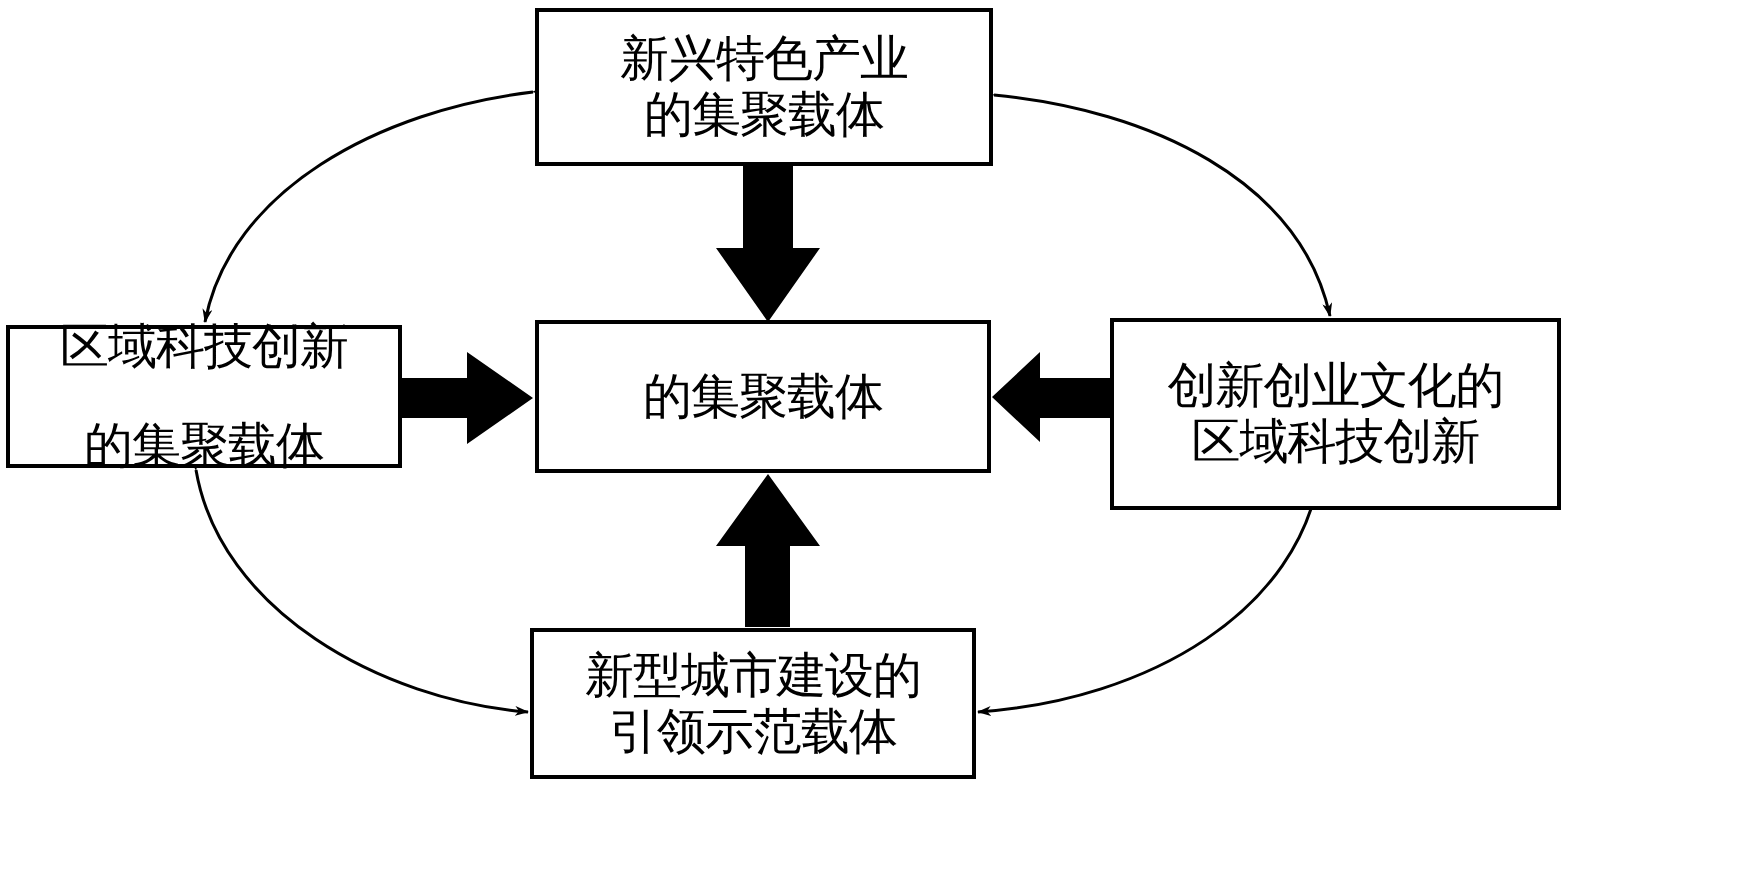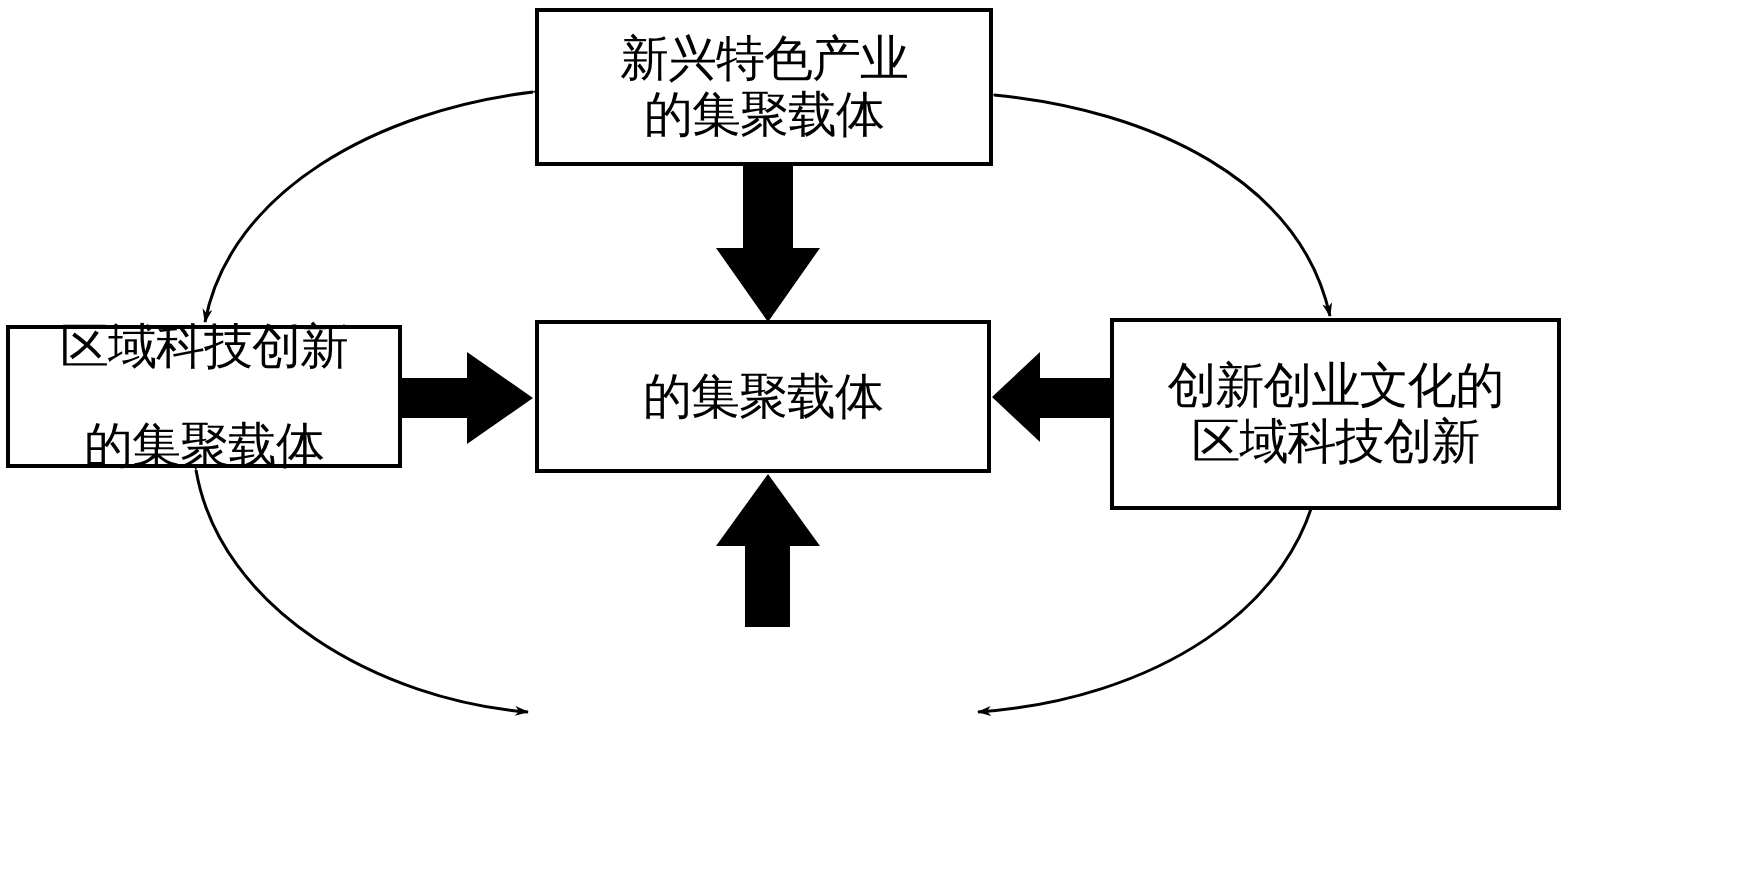--- a/index.html
+++ b/index.html
@@ -56,14 +56,18 @@
 
   <div class="node" id="n-center">
     <span>的集聚载体</span>
   </div>
 
   <div class="node" id="n-right">
     <span>创新创业文化的</span>
     <span>区域科技创新</span>
   </div>
 
+  <div class="node" id="n-bottom">
+    <span>新型城市建设的</span>
+    <span>引领示范载体</span>
+  </div>
 
 </div>
 
 </body></html>

